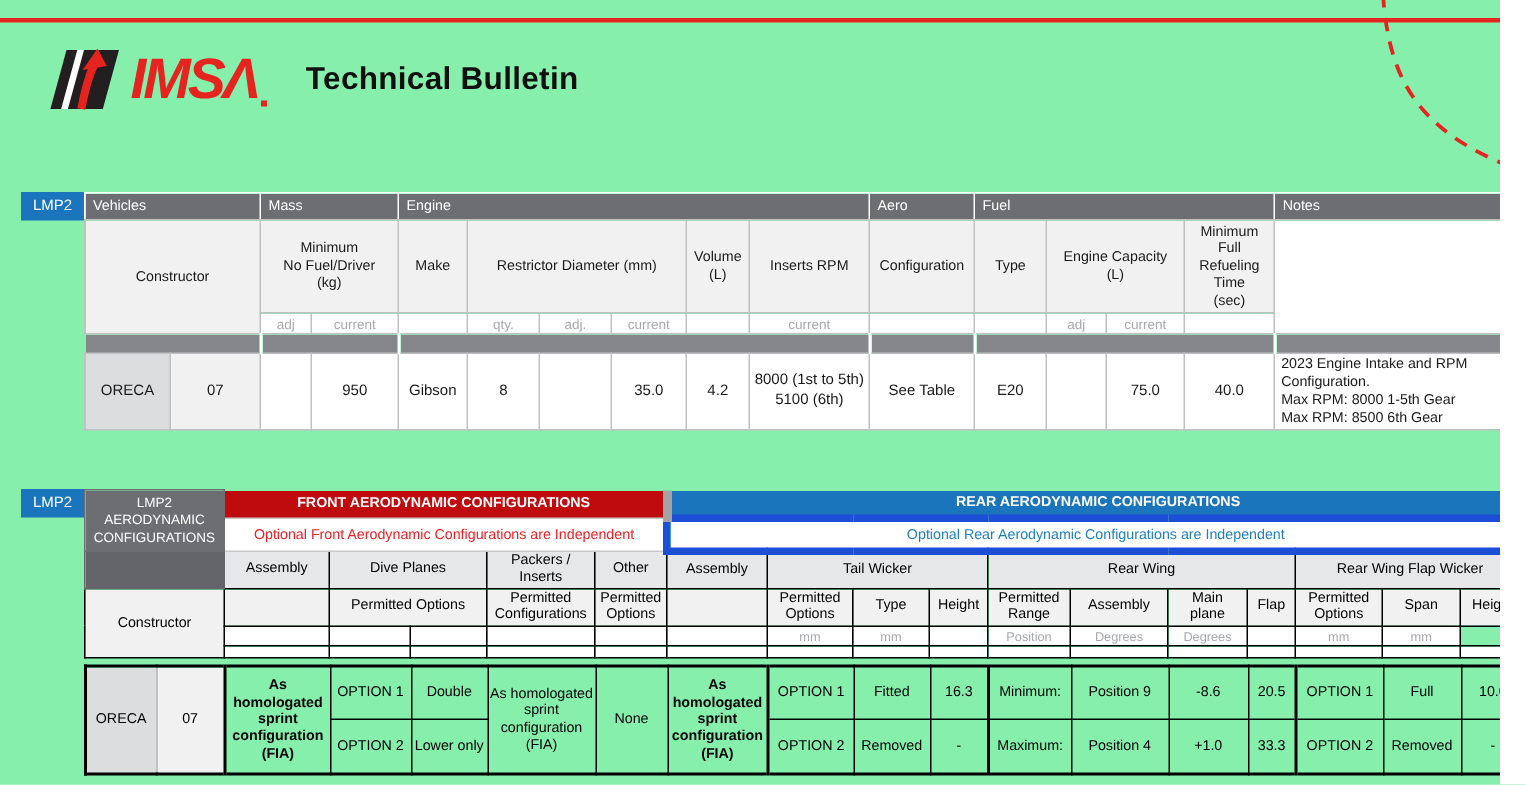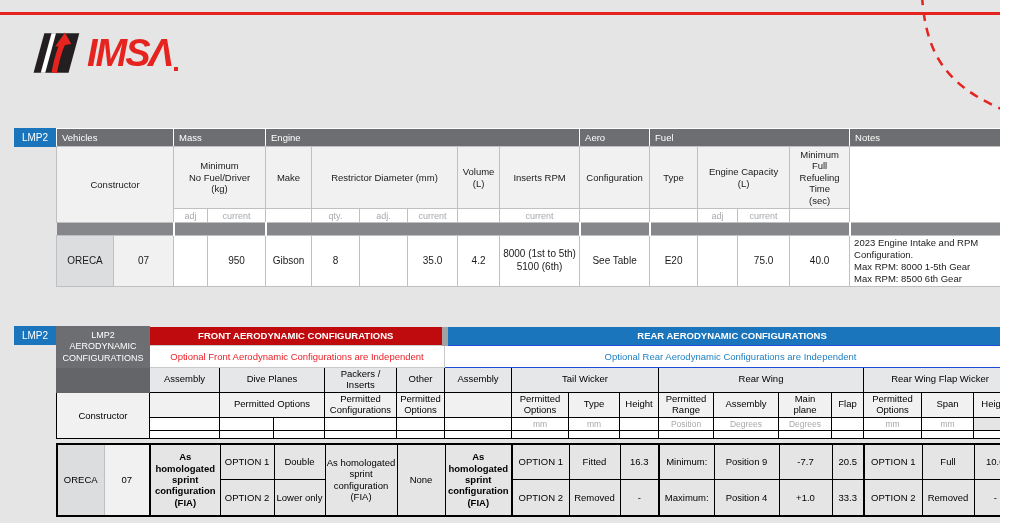--- a/index.html
+++ b/index.html
@@ -1,17 +1,17 @@
 <!DOCTYPE html>
 <html><head>
 <meta charset="utf-8">
 <style>
   * { margin:0; padding:0; box-sizing:border-box; }
   body { background:#fff; }
-  .page { position:relative; width:1000px; height:523px; background:#e5e5e5;
+  .page { position:relative; width:1000px; height:523px; background:#86efac;
           font-family:"Liberation Sans", sans-serif; overflow:hidden; }
 
   .top-rule { position:absolute; left:0; top:12px; width:1024px; height:3px; background:#e5231f; }
   .arc { position:absolute; left:894px; top:0; width:130px; height:125px; pointer-events:none; }
 
   .brand { position:absolute; left:30px; top:30px; display:flex; align-items:center; }
   .wordmark { color:#e5231f; font-size:38px; font-weight:bold; font-style:italic;
               letter-spacing:-2px; line-height:1; margin-left:5px; }
   .branddot { width:4px; height:4px; background:#e5231f; align-self:flex-end; margin:0 0 5px 2px; }
   .doc-title { font-size:21px; font-weight:bold; color:#101010; margin-left:26px; letter-spacing:0.2px; }
@@ -42,21 +42,21 @@
 
   
   .t2wrap { position:absolute; left:14px; top:326px; }
   table.t2h, table.t2d { margin-left:42px; width:960px; border-collapse:collapse; table-layout:fixed; }
   table.t2h td { font-size:9.5px; text-align:center; vertical-align:middle; padding:1px; overflow:hidden; }
   .t2h .dk { background:#6d6e71; color:#fff; font-size:9px; line-height:1.25; border:1px solid #6d6e71; }
   .t2h .dk2 { background:#636569; border:1px solid #636569; }
   .t2h .redh { background:#c00b0e; color:#fff; font-weight:bold; height:19px; }
   .t2h .blueh { background:#1b75bc; color:#fff; font-weight:bold; border-left:6px solid #a3a3a3; }
   .t2h .optf { color:#ea2127; background:#fff; height:22px; border:1px solid #c9cacc; }
-  .t2h .optr { color:#1e7fc0; background:#fff; border:1px solid #1d4ed8; }
+  .t2h .optr { color:#1e7fc0; background:#fff; border:5px solid #1d4ed8; }
   .t2h .cat { background:#e6e7e8; border:1px solid #000; height:23px; line-height:1.15; }
   .t2h .sh { background:#f1f1f2; border:1px solid #000; height:24px; line-height:1.15; }
   .t2h .ctor { background:#f1f1f2; border:1px solid #000; }
   .t2h .unit { background:#fff; border:1px solid #000; height:13px; font-size:8.5px; color:#a7a9ac; padding:0; }
   .t2h .thin { background:#fff; border:1px solid #000; height:8px; padding:0; }
 
   table.t2d { margin-top:4px; border:2px solid #000; }
   table.t2d td { border:1px solid #000; font-size:9.5px; text-align:center;
                  vertical-align:middle; padding:1px; line-height:1.2; overflow:hidden; }
   .t2d tr td { height:36px; }
@@ -78,20 +78,21 @@
 
   <div class="brand">
     <svg width="52" height="46" viewBox="0 0 58 48">
       <path d="M16 2 H55 L43 46 H4 Z" fill="#231f20"></path>
       <path d="M24 2 L29 2 L17 46 L12 46 Z" fill="#fff"></path>
       <path d="M27 46 Q31 24 37 12" fill="none" stroke="#e5231f" stroke-width="6"></path>
       <path d="M39 1 L28 17 L46 14 Z" fill="#e5231f"></path>
     </svg>
     <span class="wordmark">IMSΛ</span>
     <span class="branddot"></span>
+    <span class="doc-title">Technical Bulletin</span>
   </div>
 
   <div class="t1wrap">
     <div class="tab">LMP2</div>
     <table class="t1">
       <colgroup>
         <col style="width:57px">
           <col style="width:60px">
           <col style="width:34px">
           <col style="width:58px">
@@ -326,21 +327,21 @@
         <td>OPTION 1</td>
         <td>Double</td>
         <td rowspan="2">As homologated sprint configuration (FIA)</td>
         <td rowspan="2">None</td>
         <td class="bold" rowspan="2">As homologated sprint configuration (FIA)</td>
         <td class="thL">OPTION 1</td>
         <td>Fitted</td>
         <td>16.3</td>
         <td class="thL">Minimum:</td>
         <td>Position 9</td>
-        <td>-7.7</td>
+        <td>-8.6</td>
         <td>20.5</td>
         <td class="thL">OPTION 1</td>
         <td>Full</td>
         <td>10.0</td>
       </tr>
       <tr>
         <td>OPTION 2</td>
         <td>Lower only</td>
         <td class="thL">OPTION 2</td>
         <td>Removed</td>

